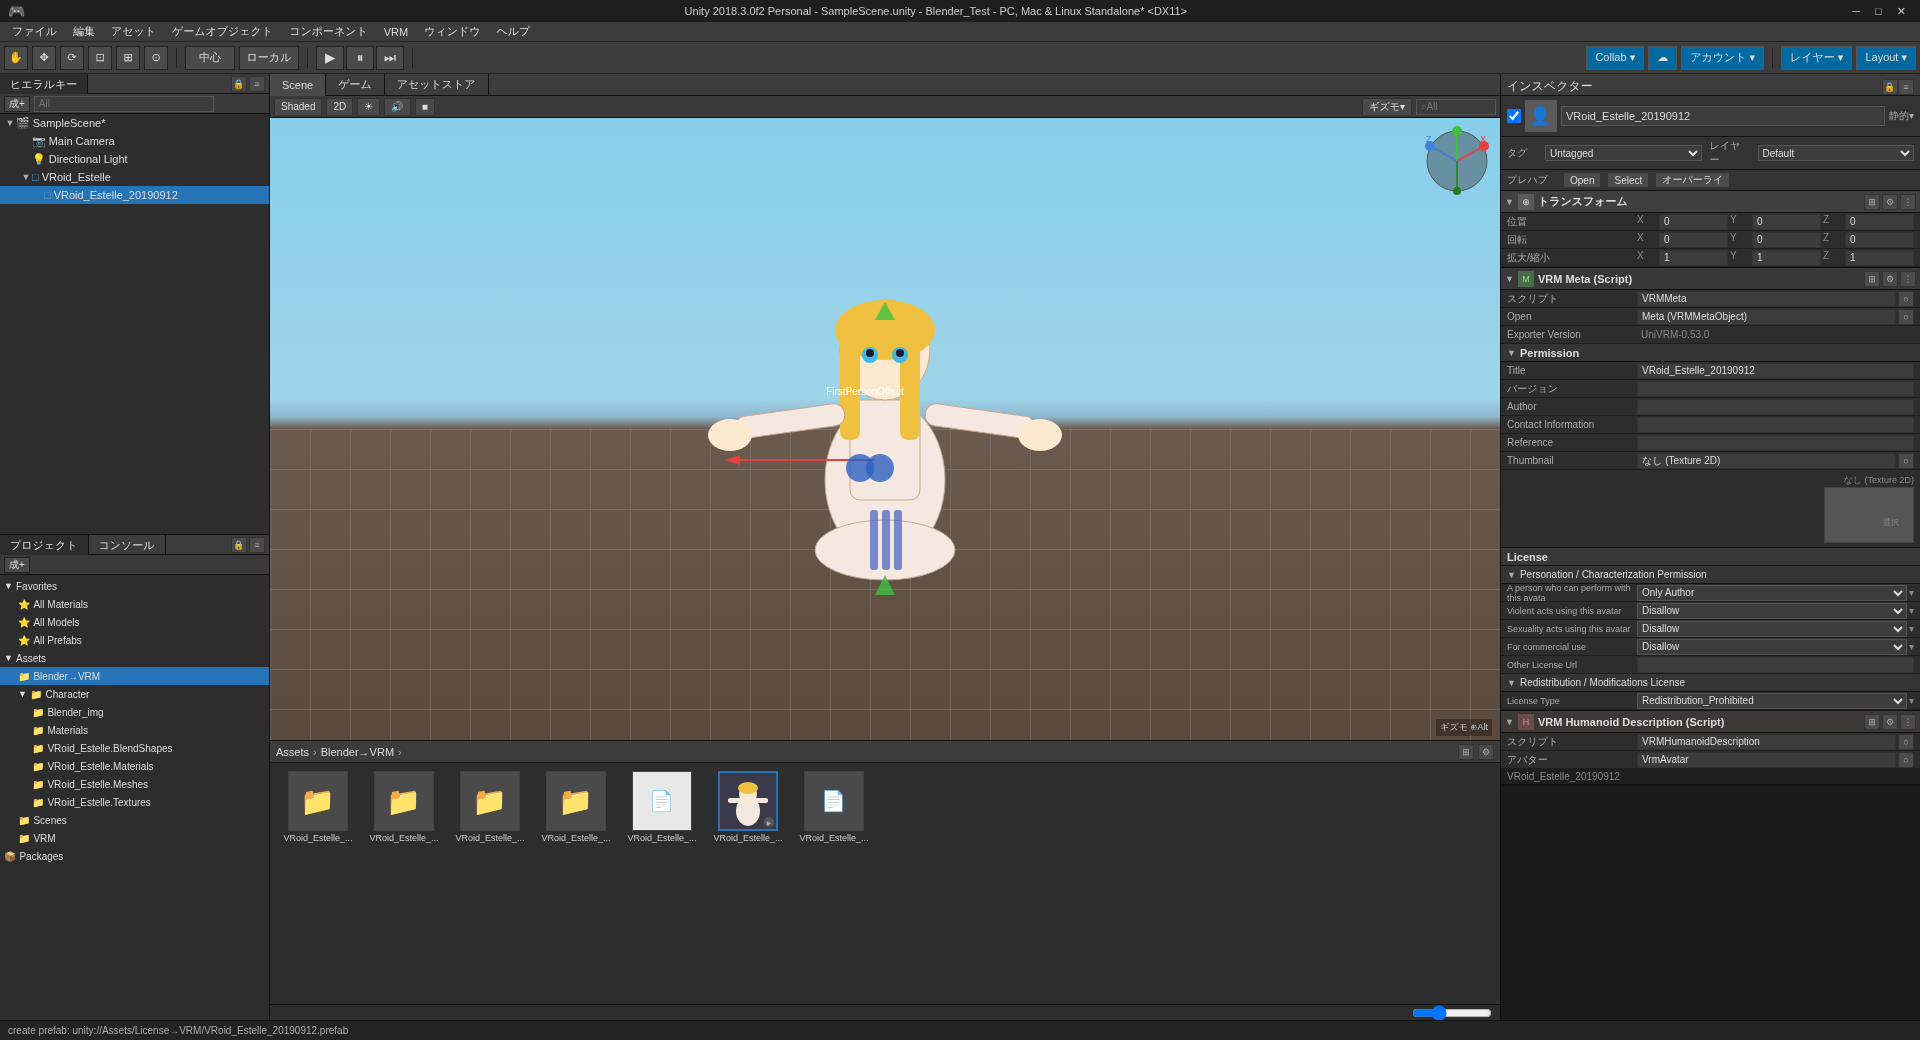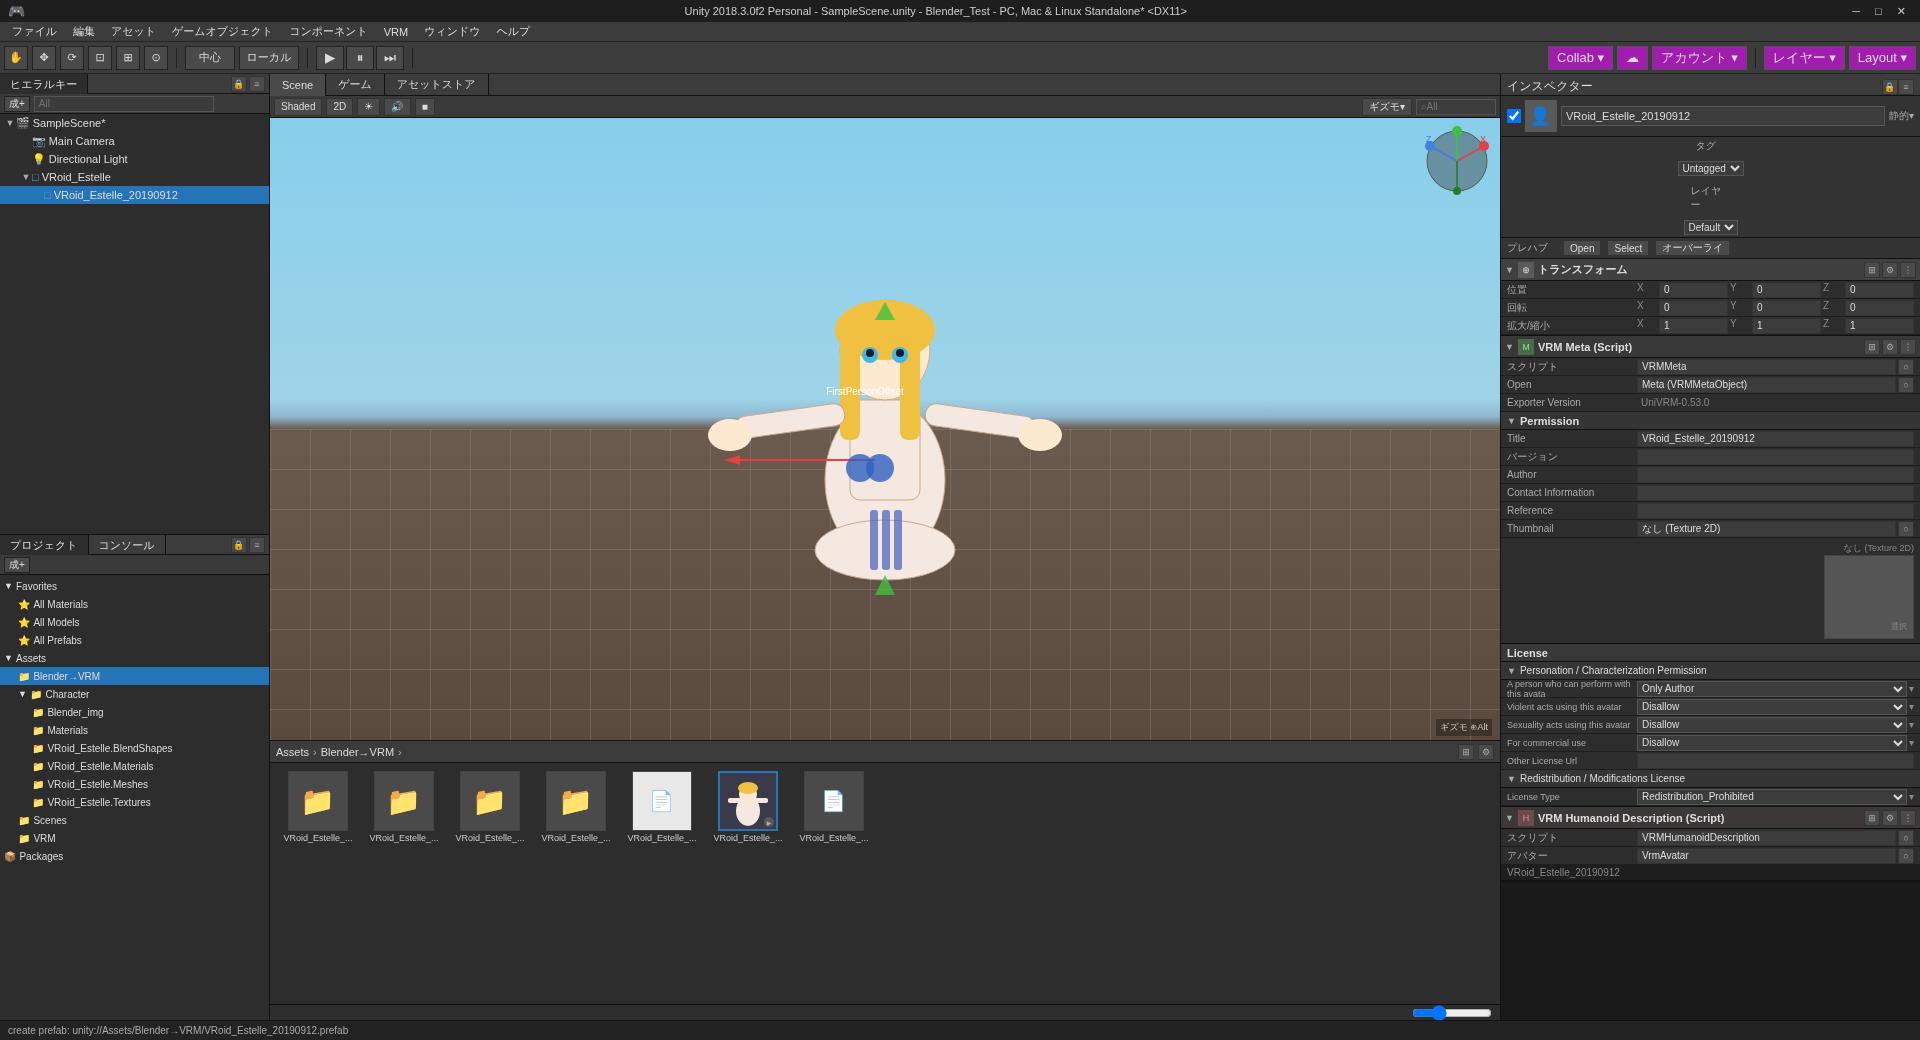--- a/index.html
+++ b/index.html
@@ -10,21 +10,21 @@
 
     
     #menubar { height: 20px; background: #3c3c3c; display: flex; align-items: center; padding: 0 4px; border-bottom: 1px solid #222; }
     #menubar span { padding: 0 8px; cursor: pointer; color: #ddd; font-size: 11px; }
 
     
     #toolbar { height: 32px; background: #3c3c3c; display: flex; align-items: center; padding: 0 4px; gap: 4px; border-bottom: 1px solid #222; }
     .toolbar-btn { height: 24px; min-width: 24px; background: #4a4a4a; border: 1px solid #222; color: #ddd; cursor: pointer; font-size: 11px; display: flex; align-items: center; justify-content: center; padding: 0 4px; }
     .toolbar-sep { width: 1px; height: 20px; background: #222; margin: 0 4px; }
     .toolbar-play-btn { height: 24px; width: 28px; background: #4a4a4a; border: 1px solid #222; color: #ddd; cursor: pointer; display: flex; align-items: center; justify-content: center; }
-    .toolbar-collab { height: 24px; background: #a21caf; border: 1px solid #555; color: #ddd; padding: 8px 8px; cursor: pointer; font-size: 13px; display: flex; align-items: center; gap: 4px; }
+    .toolbar-collab { height: 24px; background: #0369a1; border: 1px solid #555; color: #ddd; padding: 8px 8px; cursor: pointer; font-size: 11px; display: flex; align-items: center; gap: 4px; }
 
     
     #statusbar { height: 20px; background: #232323; display: flex; align-items: center; padding: 0 8px; color: #aaa; font-size: 10px; border-top: 1px solid #111; }
     .hier-item { display: flex; align-items: center; height: 18px; padding: 0 4px; cursor: pointer; }
     .hier-item.selected { background: #2674b8; }
     .hier-arrow { width: 12px; display: inline-flex; align-items: center; justify-content: center; font-size: 9px; color: #aaa; }
     .scene-tab { height: 22px; padding: 0 12px; display: flex; align-items: center; cursor: pointer; font-size: 11px; border-right: 1px solid #111; }
     .scene-tab.active { background: #4a4a4a; }
     .scene-tool-btn { height: 18px; padding: 0 6px; background: #4a4a4a; border: 1px solid #333; color: #ddd; cursor: pointer; font-size: 10px; display: flex; align-items: center; }
     .inspector-row { display: flex; align-items: center; height: 18px; padding: 0 6px; border-bottom: 1px solid #1e1e1e; }
@@ -443,21 +443,21 @@
         <button class="small-btn">≡</button>
       </div>
 
       <div style="display:flex; align-items:center; padding:4px 6px; gap:4px; background:#333; border-bottom:1px solid #111;">
         <input type="checkbox" checked="" style="width: 14px; height: 14px;">
         <div style="width:32px; height:32px; background:#5a5a5a; display:flex; align-items:center; justify-content:center; font-size:18px;">👤</div>
         <input type="text" value="VRoid_Estelle_20190912" style="flex: 1 1 0%; background: rgb(60, 60, 60); border: 1px solid rgb(85, 85, 85); color: rgb(221, 221, 221); font-size: 11px; height: 20px; padding: 0px 4px;">
         <span style="font-size:10px; color:#aaa;">静的▾</span>
       </div>
 
-      <div style="display:flex; align-items:center; padding:2px 6px; gap:8px; background:#333; border-bottom:1px solid #111;flex-direction:column;">
+      <div style="display:flex; align-items:center; padding:2px 6px; gap:8px; background:#333; border-bottom:1px solid #111;">
         <span style="font-size:10px; color:#aaa; width:30px;">タグ</span>
         <select style="background:#3c3c3c; border:1px solid #555; color:#ddd; font-size:10px; height:16px; flex:1;">
           <option>Untagged</option>
         </select>
         <span style="font-size:10px; color:#aaa; width:40px;">レイヤー</span>
         <select style="background:#3c3c3c; border:1px solid #555; color:#ddd; font-size:10px; height:16px; flex:1;">
           <option>Default</option>
         </select>
       </div>
 
@@ -579,21 +579,21 @@
         <div class="inspector-row">
           <span class="inspector-label">Thumbnail</span>
           <div class="inspector-value">なし (Texture 2D)</div>
           <button class="small-btn" style="margin-left:2px;">○</button>
         </div>
 
         <div style="display:flex; padding:4px 6px; border-bottom:1px solid #111;">
           <div style="flex:1;"></div>
           <div style="display:flex; flex-direction:column; align-items:flex-end;">
             <div style="font-size:9px; color:#888; text-align:right;">なし (Texture 2D)</div>
-            <div class="thumb-preview" style="width:90px; height:84px; background:#555; border:1px solid #444; display:flex; align-items:flex-end; justify-content:flex-end; font-size:8px; color:#888; padding:6px;">選択</div>
+            <div class="thumb-preview" style="width:90px; height:56px; background:#555; border:1px solid #444; display:flex; align-items:flex-end; justify-content:flex-end; font-size:8px; color:#888; padding:14px;">選択</div>
           </div>
         </div>
 
         <div style="height:18px; background:#383838; display:flex; align-items:center; padding:0 6px; border-bottom:1px solid #111;">
           <span style="font-size:11px; color:#ddd; font-weight:bold;">License</span>
         </div>
 
         <div style="height:18px; background:#353535; display:flex; align-items:center; padding:0 6px; cursor:pointer; border-bottom:1px solid #111;">
           <span style="font-size:9px; color:#aaa; margin-right:4px;">▼</span>
           <span style="font-size:10px; color:#ddd;">Personation / Characterization Permission</span>
@@ -677,15 +677,15 @@
         <div style="padding:2px 6px; background:#1e1e1e; font-size:10px; color:#888; border-bottom:1px solid #111;">
           <span>VRoid_Estelle_20190912</span>
         </div>
       </div>
 
       <div style="flex:1; min-height:120px; background:#1a1a1a;"></div>
     </div>
   </div>
 
   <div id="statusbar" style="height:20px; background:#232323; display:flex; align-items:center; padding:0 8px; color:#aaa; font-size:10px; border-top:1px solid #111;">
-    <span>create prefab: unity://Assets/Blender→VRM/VRoid_Estelle_20190912.prefab</span>
+    <span>create prefab: unity://Assets/License→VRM/VRoid_Estelle_20190912.prefab</span>
   </div>
 </div>
 
 </body></html>

